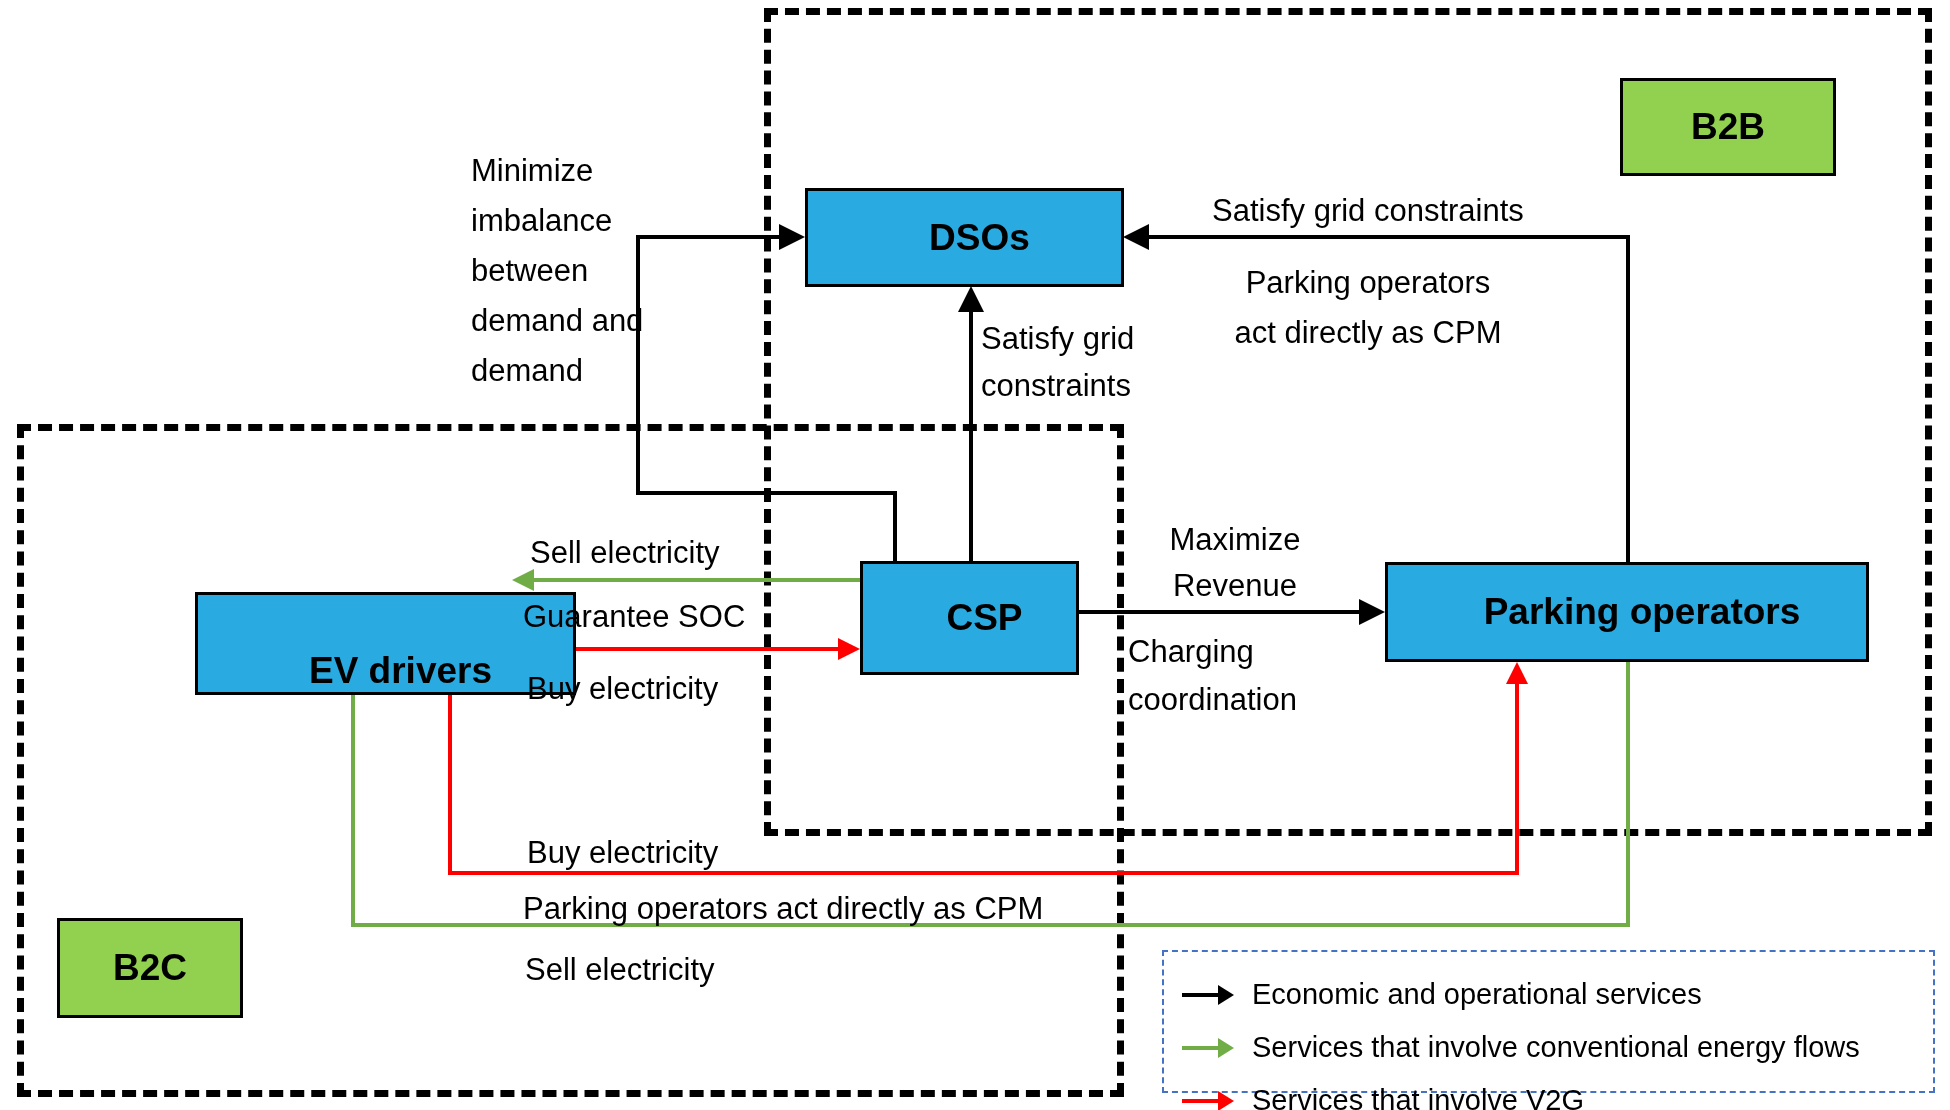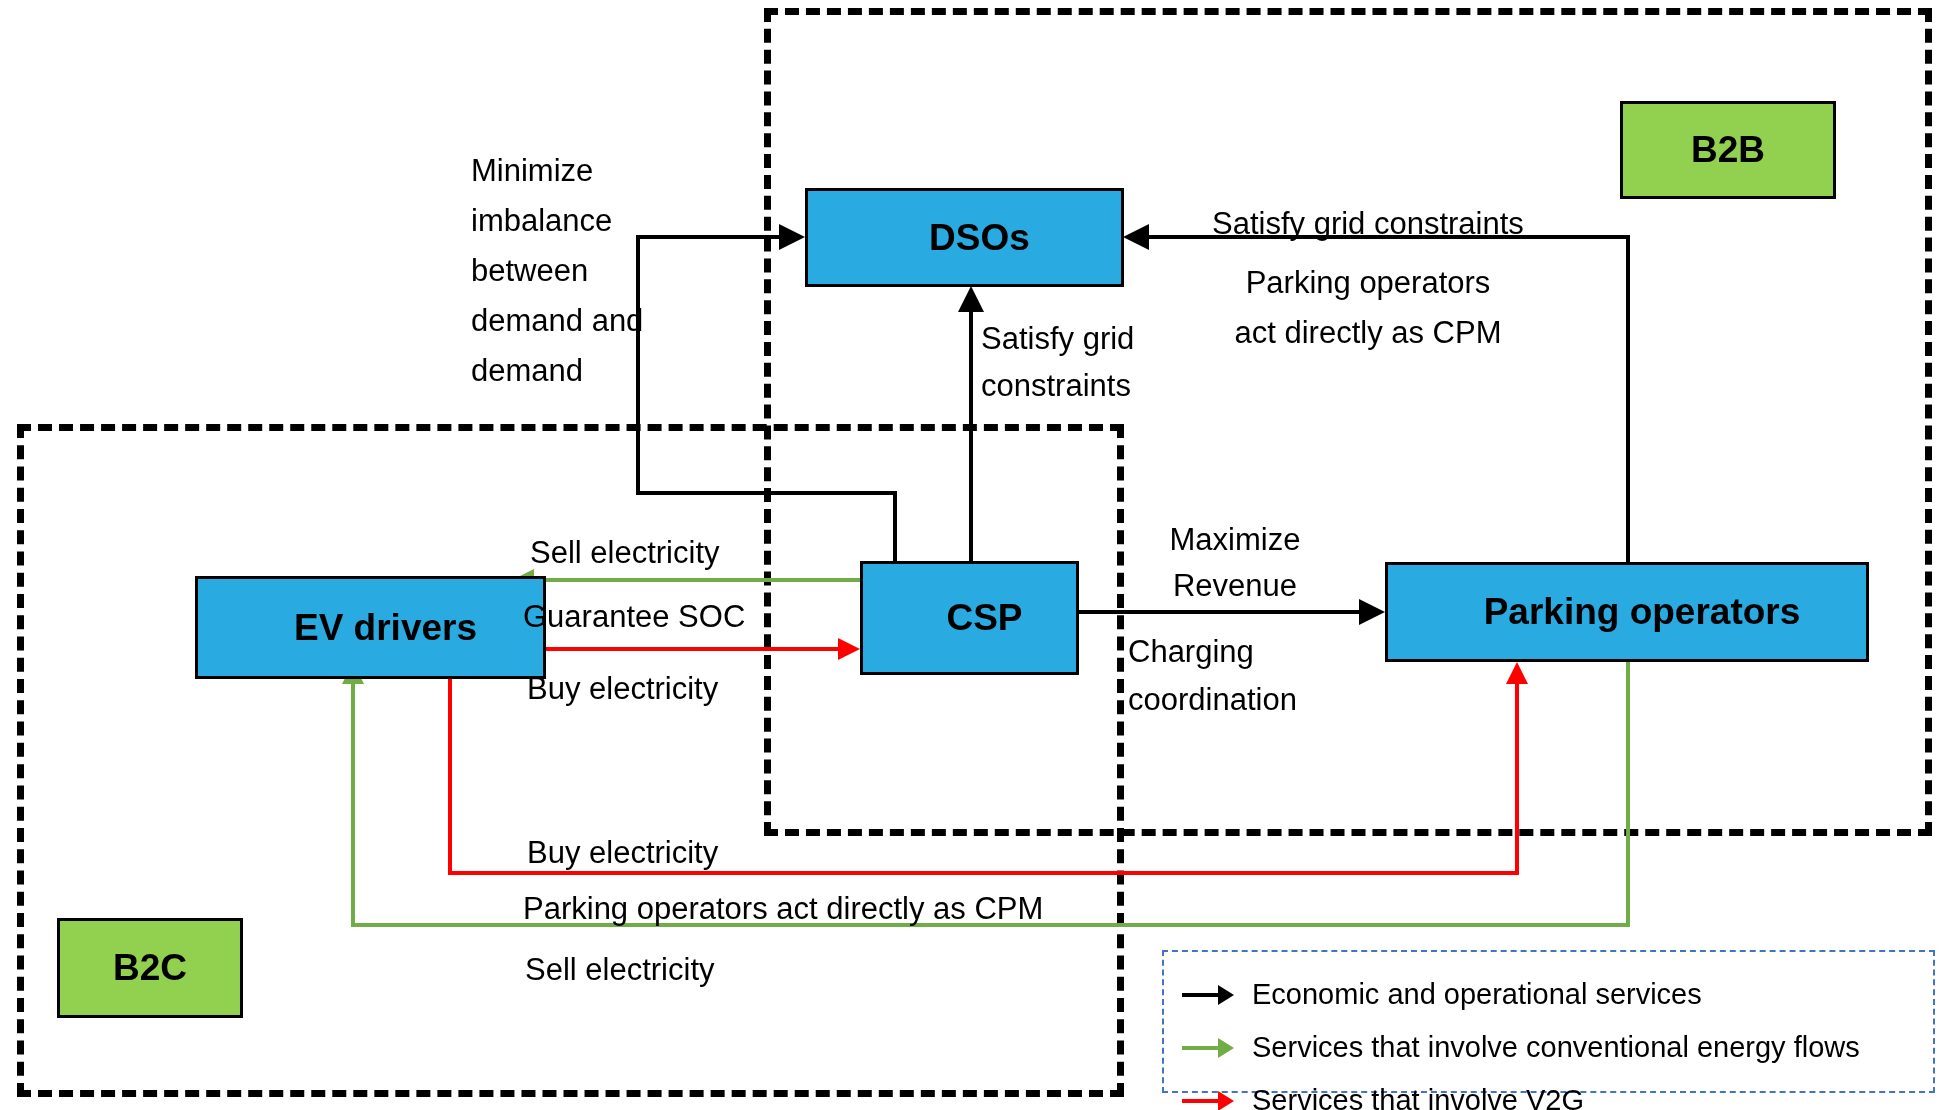--- a/index.html
+++ b/index.html
@@ -109,48 +109,48 @@
   <div class="hline c-red" style="left:448px;top:871px;width:1071px;height:4px;"></div>
   <div class="vline c-red" style="left:1515px;top:682px;width:4px;height:193px;"></div>
   <div class="tri tri-up tri-sm c-red" style="left:1506px;top:662px;"></div>
 
   <div class="node" style="left:805px;top:188px;width:319px;height:99px;">
     <span>DSOs</span>
   </div>
   <div class="node" style="left:860px;top:561px;width:219px;height:114px;">
     <span>CSP</span>
   </div>
-  <div class="node" style="left:195px;top:576px;width:351px;height:103px;">
+  <div class="node" style="left:195px;top:592px;width:381px;height:103px;align-items:flex-end;">
     <span>EV drivers</span>
   </div>
   <div class="node" style="left:1385px;top:562px;width:484px;height:100px;">
     <span>Parking operators</span>
   </div>
 
-  <div class="zone-label" style="left:1620px;top:78px;width:216px;height:98px;margin-top:23px;">
+  <div class="zone-label" style="left:1620px;top:78px;width:216px;height:98px;">
     <span>B2B</span>
   </div>
   <div class="zone-label" style="left:57px;top:918px;width:186px;height:100px;">
     <span>B2C</span>
   </div>
 
   <div class="lbl lbl-block" style="left:471px;top:130px;line-height:50px;margin-top:16px;">
     <div>Minimize</div>
     <div>imbalance</div>
     <div>between</div>
     <div>demand and</div>
     <div>demand</div>
   </div>
 
   <div class="lbl lbl-block" style="left:981px;top:315px;line-height:47px;">
     <div>Satisfy grid</div>
     <div>constraints</div>
   </div>
 
-  <div class="lbl" style="left:1212px;top:192px;margin-top:13px;">Satisfy grid constraints</div>
+  <div class="lbl" style="left:1212px;top:192px;">Satisfy grid constraints</div>
 
   <div class="lbl lbl-block" style="left:1218px;top:258px;line-height:50px;text-align:center;width:300px;">
     <div>Parking operators</div>
     <div>act directly as CPM</div>
   </div>
 
   <div class="lbl lbl-block" style="left:1140px;top:517px;line-height:46px;text-align:center;width:190px;">
     <div>Maximize</div>
     <div>Revenue</div>
   </div>

